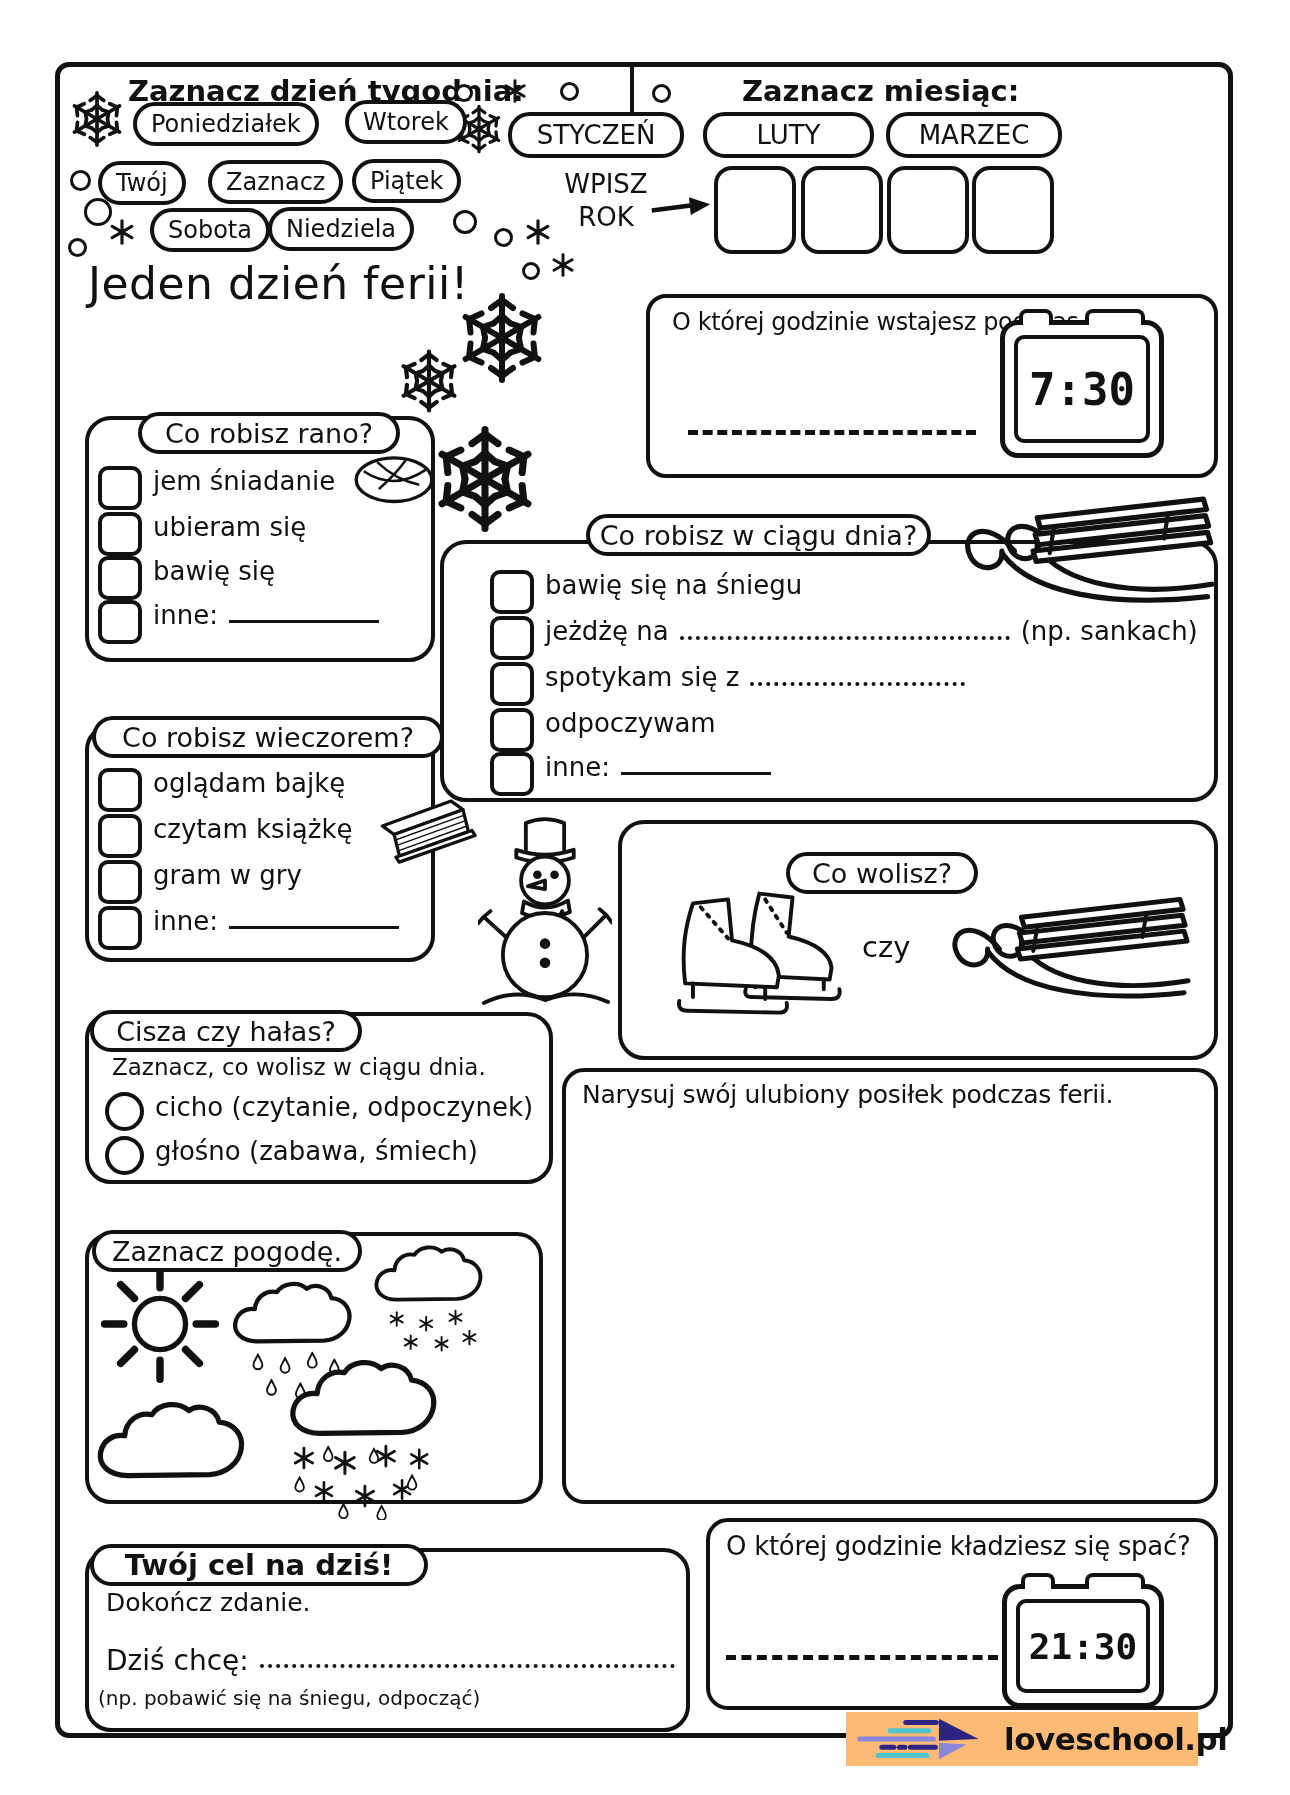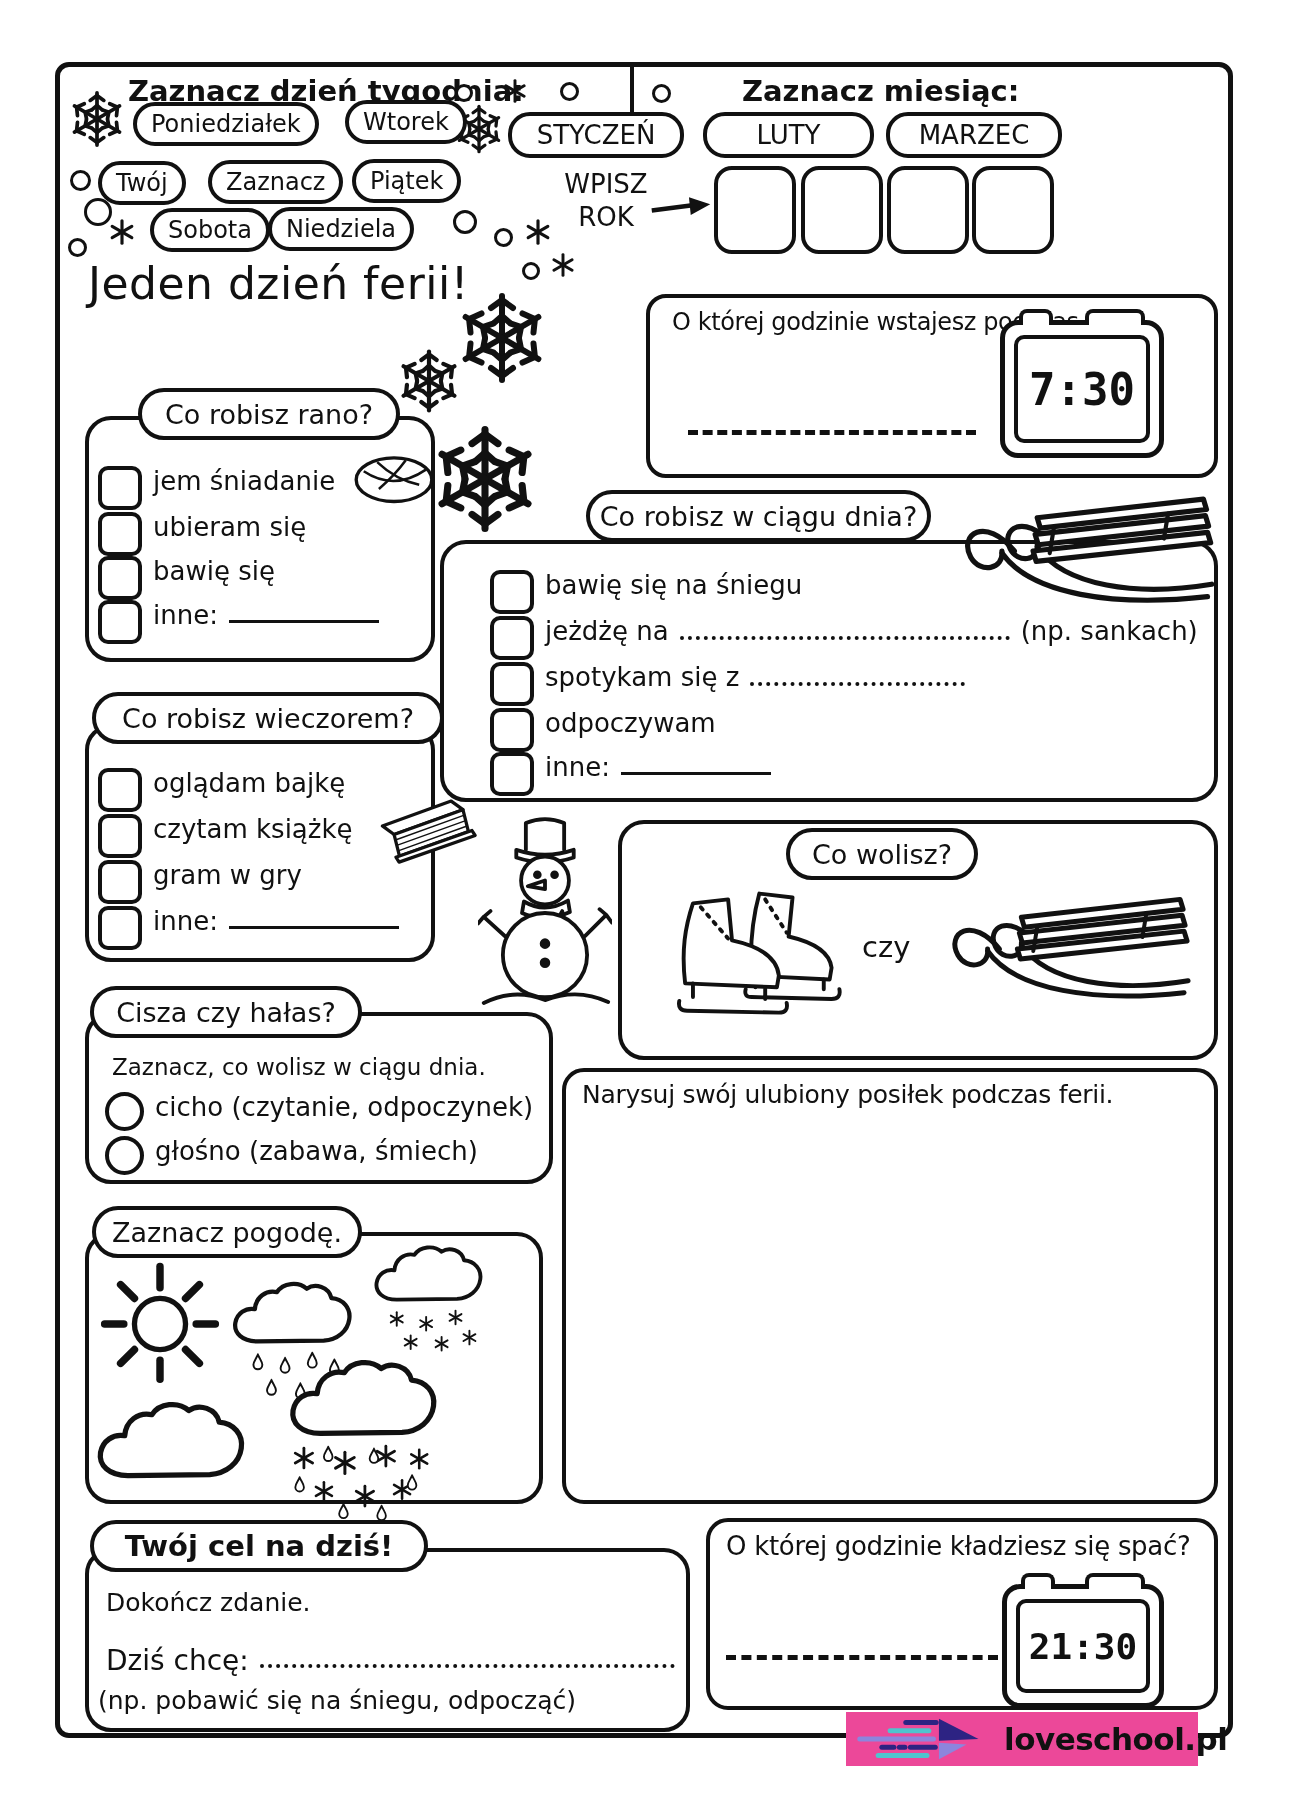--- a/index.html
+++ b/index.html
@@ -1,23 +1,23 @@
 <!DOCTYPE html>
 <html><head>
 <meta charset="utf-8">
 <style>
   html,body{margin:0;padding:0;background:#fff;}
   .page{position:relative;width:1290px;height:1795px;background:#fff;color:#111;
         font-family:"DejaVu Sans", sans-serif;overflow:hidden;}
   .frame{position:absolute;left:55px;top:62px;width:1168px;height:1666px;
          border:5px solid #111;border-radius:14px;background:#fff;}
   .box{position:absolute;border:4px solid #111;border-radius:26px;background:#fff;box-sizing:border-box;}
-  .bubble{position:absolute;height:52px;border:4px solid #111;border-radius:32px;background:#fff;
+  .bubble{position:absolute;height:42px;border:4px solid #111;border-radius:32px;background:#fff;
           display:flex;align-items:center;justify-content:center;font-size:27px;white-space:nowrap;
-          z-index:3;box-sizing:border-box;padding:0 12px;}
+          z-index:3;box-sizing:border-box;padding:0 12px;margin-top:24px;}
   .hdr{position:absolute;font-weight:bold;font-size:29px;white-space:nowrap;}
   .title{position:absolute;font-size:44px;font-weight:400;white-space:nowrap;letter-spacing:0.5px;}
   .pill{position:absolute;border:4px solid #111;border-radius:22px;background:#fff;
         font-size:24px;padding:4px 14px;white-space:nowrap;z-index:2;}
   .mpill{font-size:26px;text-align:center;}
   .ybox{position:absolute;width:74px;height:80px;border:4px solid #111;border-radius:18px;background:#fff;}
   .crow{position:absolute;display:flex;align-items:flex-start;gap:11px;z-index:2;}
   .check{width:36px;height:36px;border:4px solid #111;border-radius:10px;background:#fff;flex:0 0 auto;}
   .radio{width:31px;height:31px;border:4px solid #111;border-radius:50%;background:#fff;flex:0 0 auto;}
   .lab{font-size:26px;white-space:nowrap;}
@@ -27,21 +27,21 @@
   .dot{position:absolute;border:3px solid #111;border-radius:50%;background:#fff;}
   .icon{position:absolute;}
   .clock{position:absolute;border:5px solid #111;border-radius:18px;background:#fff;z-index:3;}
   .clock .screen{position:absolute;left:9px;right:9px;top:10px;bottom:10px;border:4px solid #111;border-radius:10px;
         display:flex;align-items:center;justify-content:center;
         font-family:"DejaVu Sans Mono", monospace;font-weight:bold;}
   .clock .tab{position:absolute;background:#fff;border:4px solid #111;border-bottom:none;
         border-radius:8px 8px 0 0;height:12px;top:-16px;}
   .divider{position:absolute;left:630px;top:67px;width:0;height:48px;border-left:4px solid #111;}
   .qtext{position:absolute;font-size:24px;letter-spacing:-0.4px;white-space:nowrap;}
-  .logo{position:absolute;left:846px;top:1712px;width:352px;height:54px;background:#ec4899;
+  .logo{position:absolute;left:846px;top:1712px;width:352px;height:54px;background:#fdba74;
         display:flex;align-items:center;gap:8px;z-index:5;}
   .brand{font-size:31px;font-weight:600;letter-spacing:-0.5px;white-space:nowrap;}
 </style>
 </head>
 <body>
 
 <svg width="0" height="0" style="position:absolute" aria-hidden="true">
   <defs>
     <g id="spoke" fill="none">
       <line x1="0" y1="0" x2="0" y2="-42"></line>
@@ -396,21 +396,21 @@
   <div class="box" style="left:562px;top:1068px;width:656px;height:436px;border-radius:22px"></div>
   <div style="position:absolute;left:582px;top:1080px;font-size:25px;letter-spacing:-0.3px;white-space:nowrap">Narysuj swój ulubiony posiłek podczas ferii.</div>
 
   <div class="box" style="left:85px;top:1548px;width:605px;height:184px"></div>
   <div class="bubble" style="left:90px;top:1520px;width:338px;font-weight:bold;font-size:29px">Twój cel na dziś!</div>
   <div style="position:absolute;left:106px;top:1588px;font-size:25px">Dokończ zdanie.</div>
   <div class="crow" style="left:106px;top:1644px">
     <span style="font-size:28px;white-space:nowrap">Dziś chcę:</span>
     <span class="dots" style="width:415px"></span>
   </div>
-  <div style="position:absolute;left:98px;top:1686px;font-size:25px;white-space:nowrap">(np. pobawić się na śniegu, odpocząć)</div>
+  <div style="position:absolute;left:98px;top:1686px;font-size:20px;white-space:nowrap">(np. pobawić się na śniegu, odpocząć)</div>
 
   <div class="box" style="left:706px;top:1518px;width:512px;height:192px;border-radius:22px"></div>
   <div style="position:absolute;left:726px;top:1530px;width:465px;font-size:26px;letter-spacing:-0.3px;line-height:1.25">O której godzinie kładziesz się spać?</div>
   <div class="dashline" style="left:726px;top:1655px;width:272px"></div>
   <div class="clock" style="left:1002px;top:1584px;width:152px;height:114px">
     <div class="tab" style="left:14px;width:26px"></div>
     <div class="tab" style="right:14px;width:52px"></div>
     <div class="screen" style="font-size:36px">21:30</div>
   </div>
 

